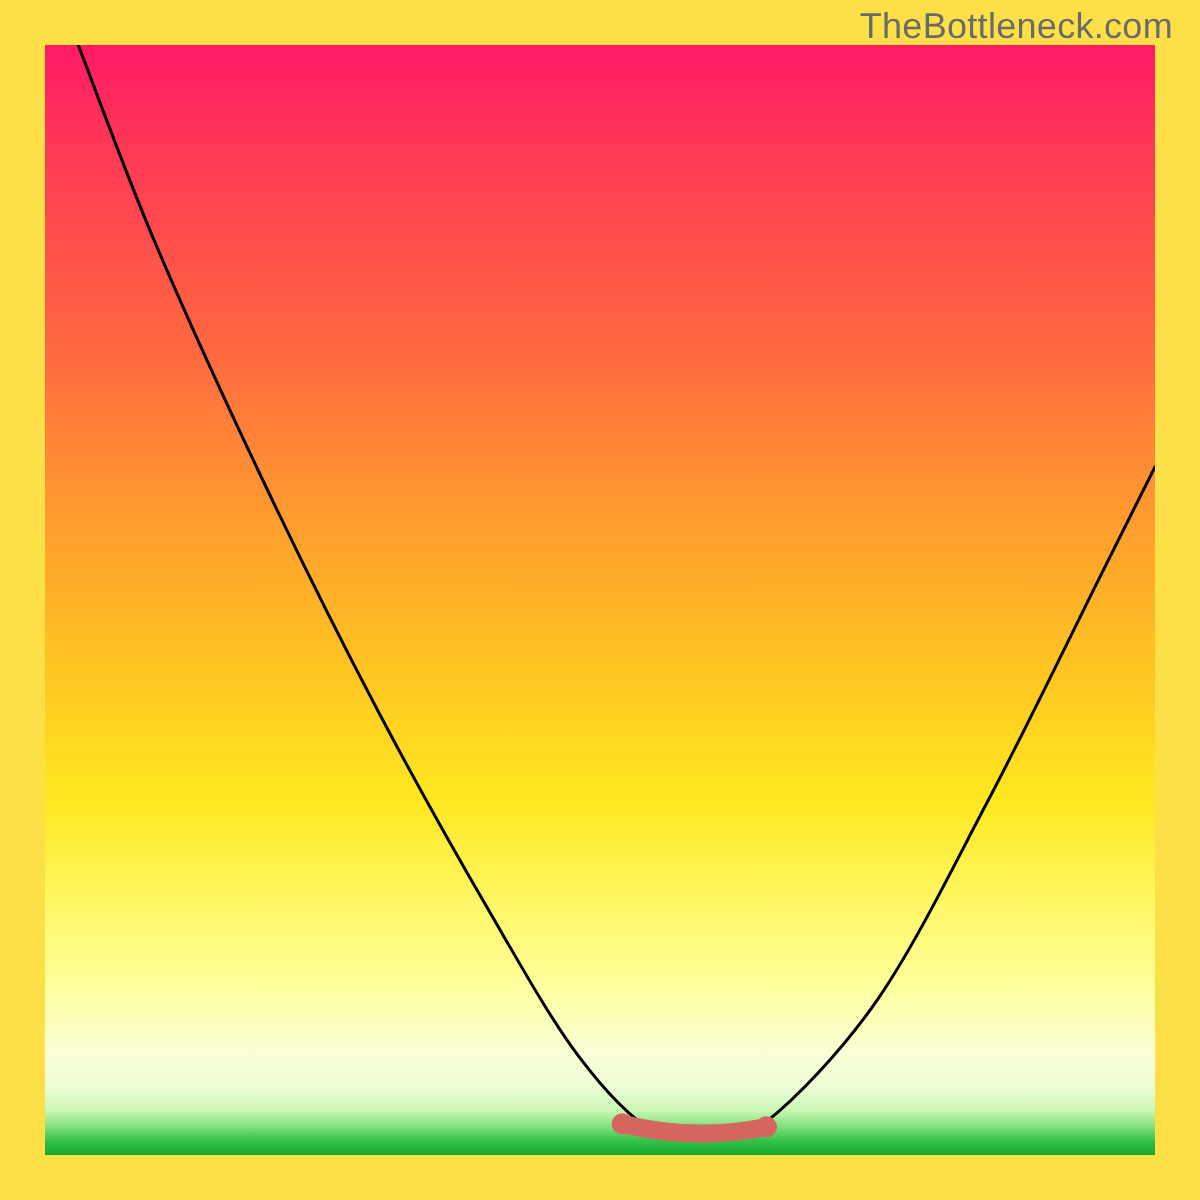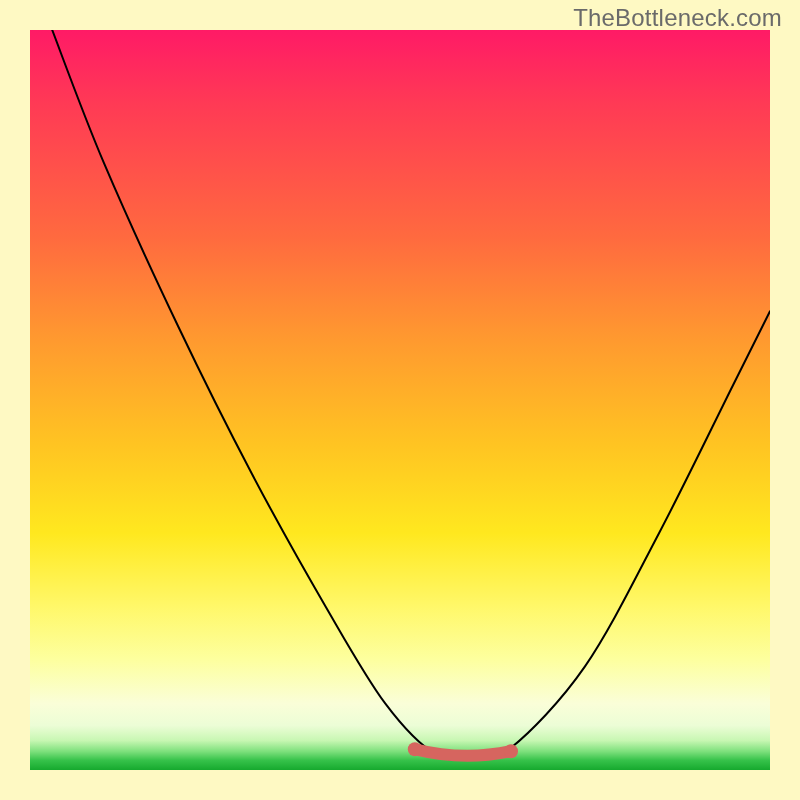--- a/index.html
+++ b/index.html
@@ -7,21 +7,21 @@
     padding: 0;
     width: 800px;
     height: 800px;
     background: #000;
     font-family: Arial, Helvetica, sans-serif;
     overflow: hidden;
   }
   .frame {
     position: absolute;
     inset: 0;
-    background: #fef9c3;
+    background: #fde047;
   }
   .watermark {
     position: absolute;
     top: 4px;
     right: 18px;
     color: #6a6a6a;
     font-size: 24px;
     font-weight: 400;
     letter-spacing: 0.2px;
     z-index: 50;

